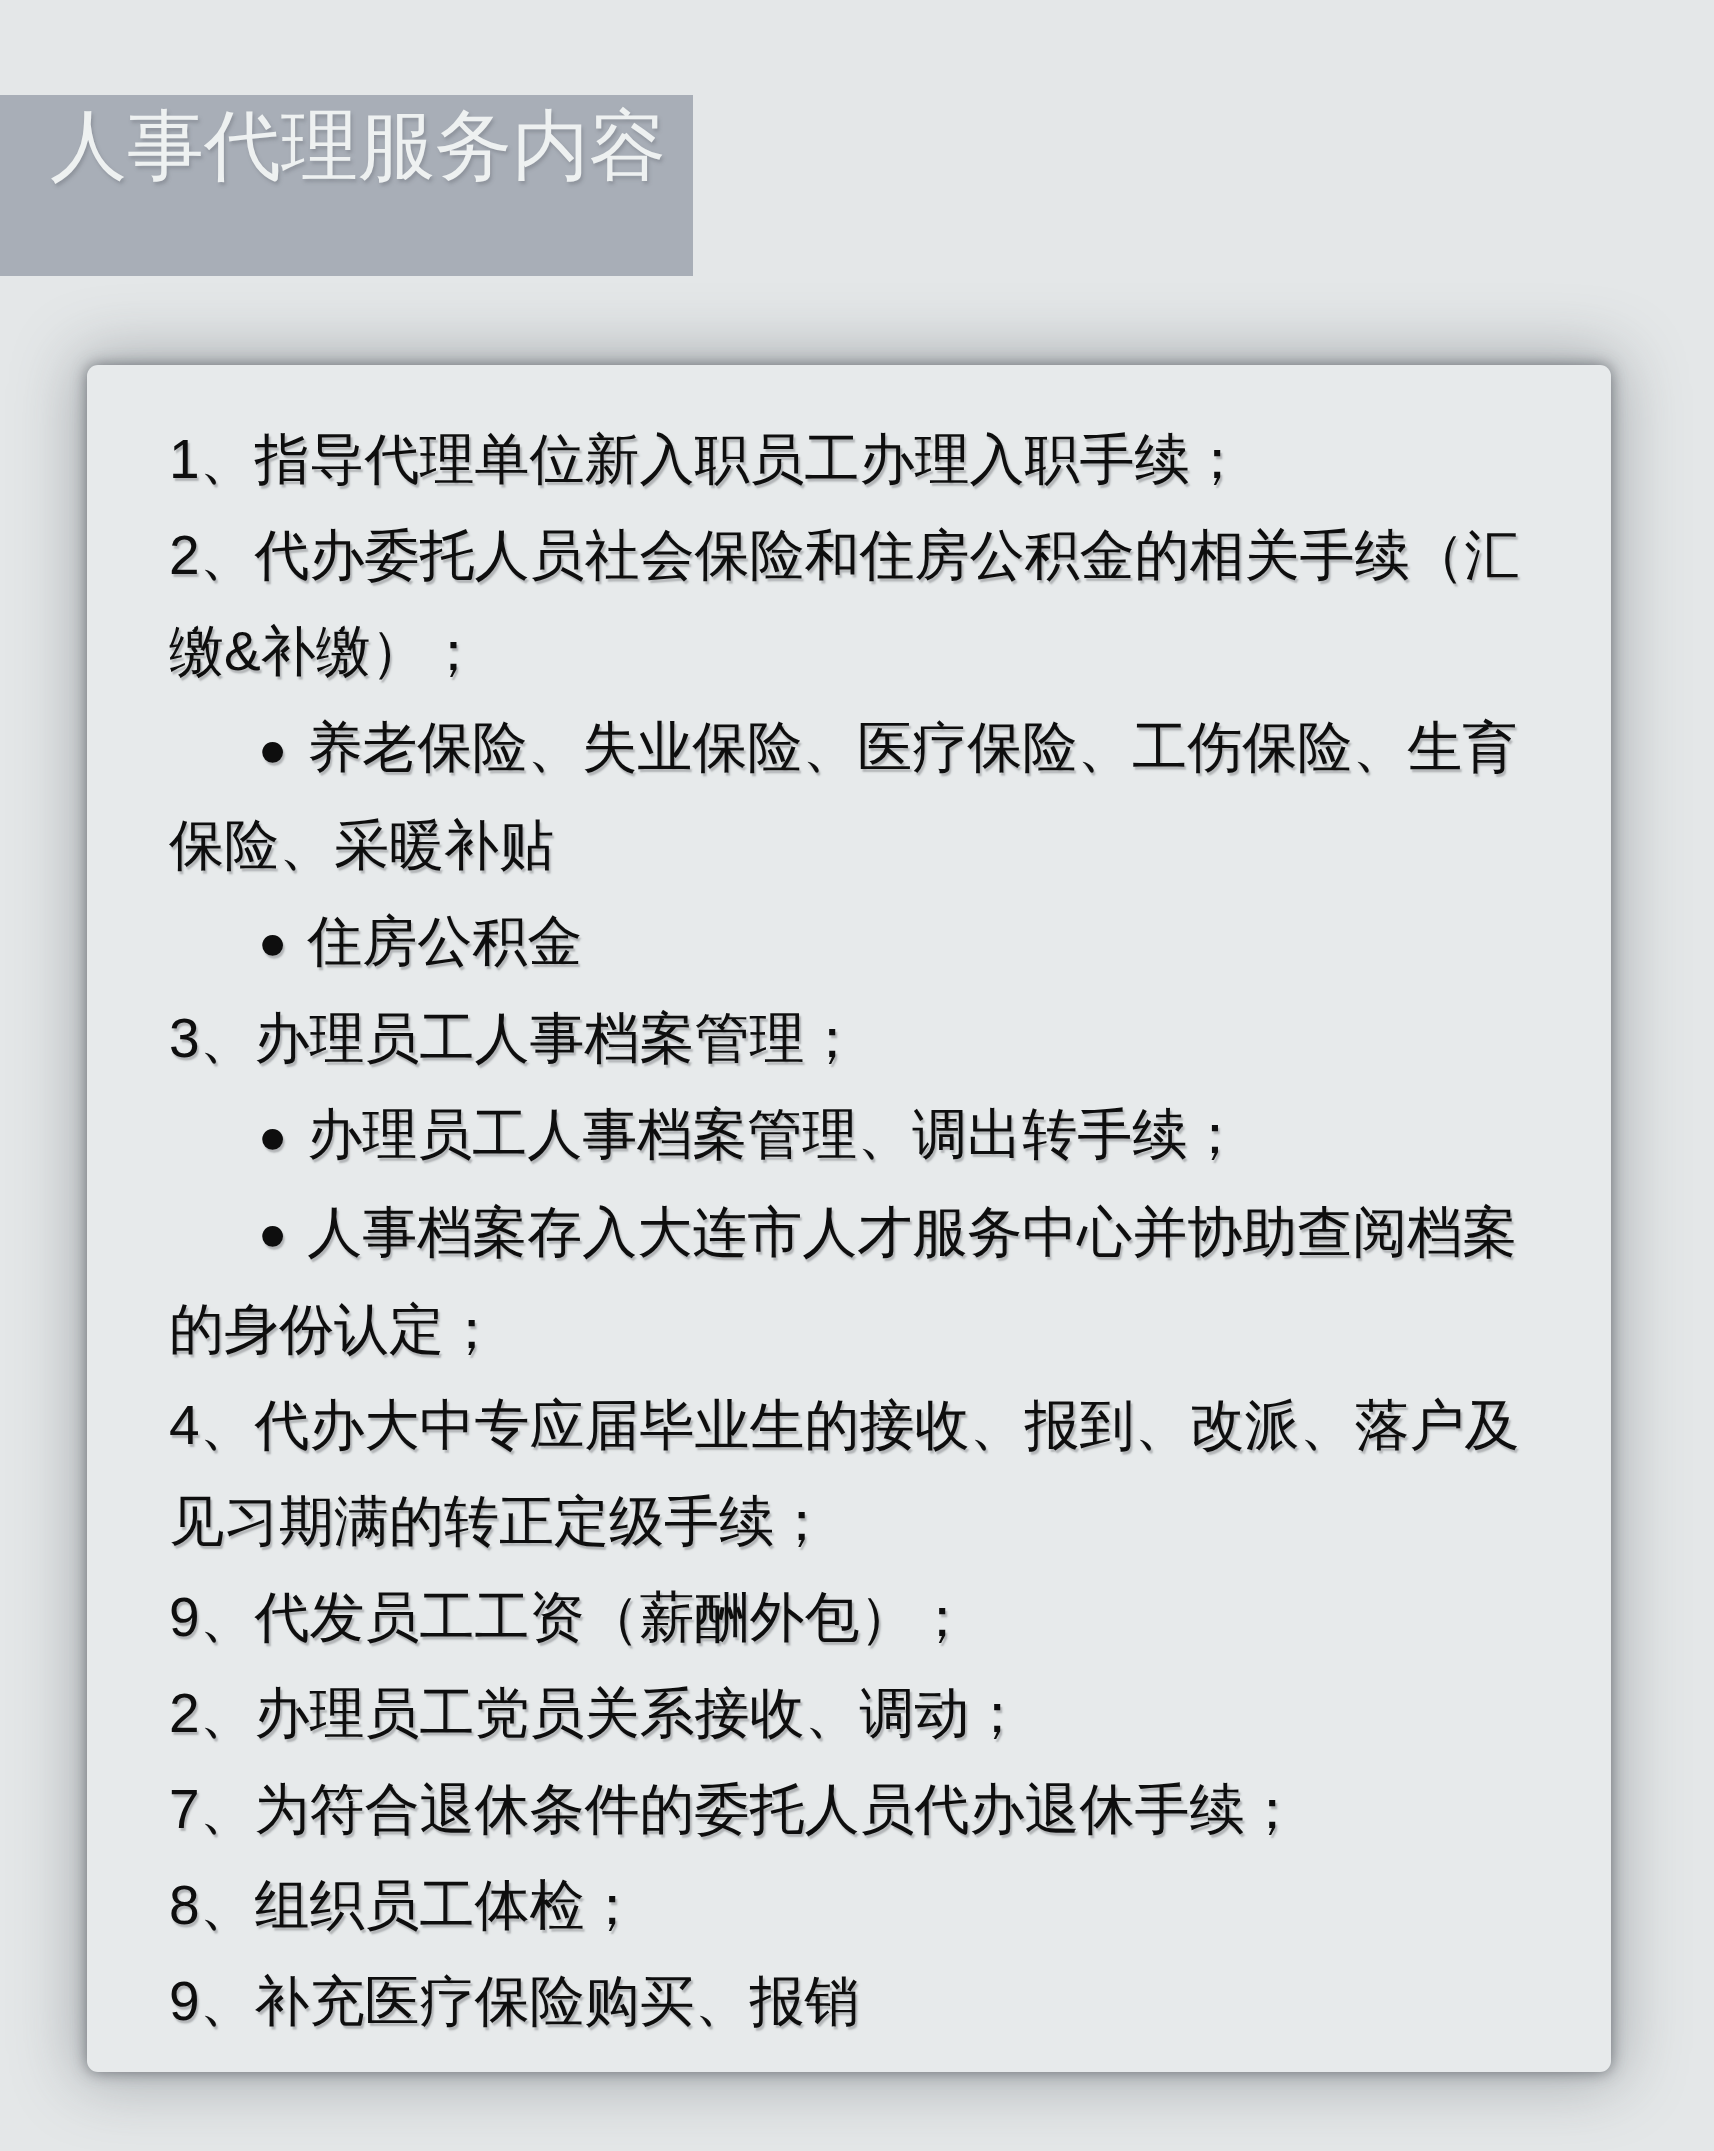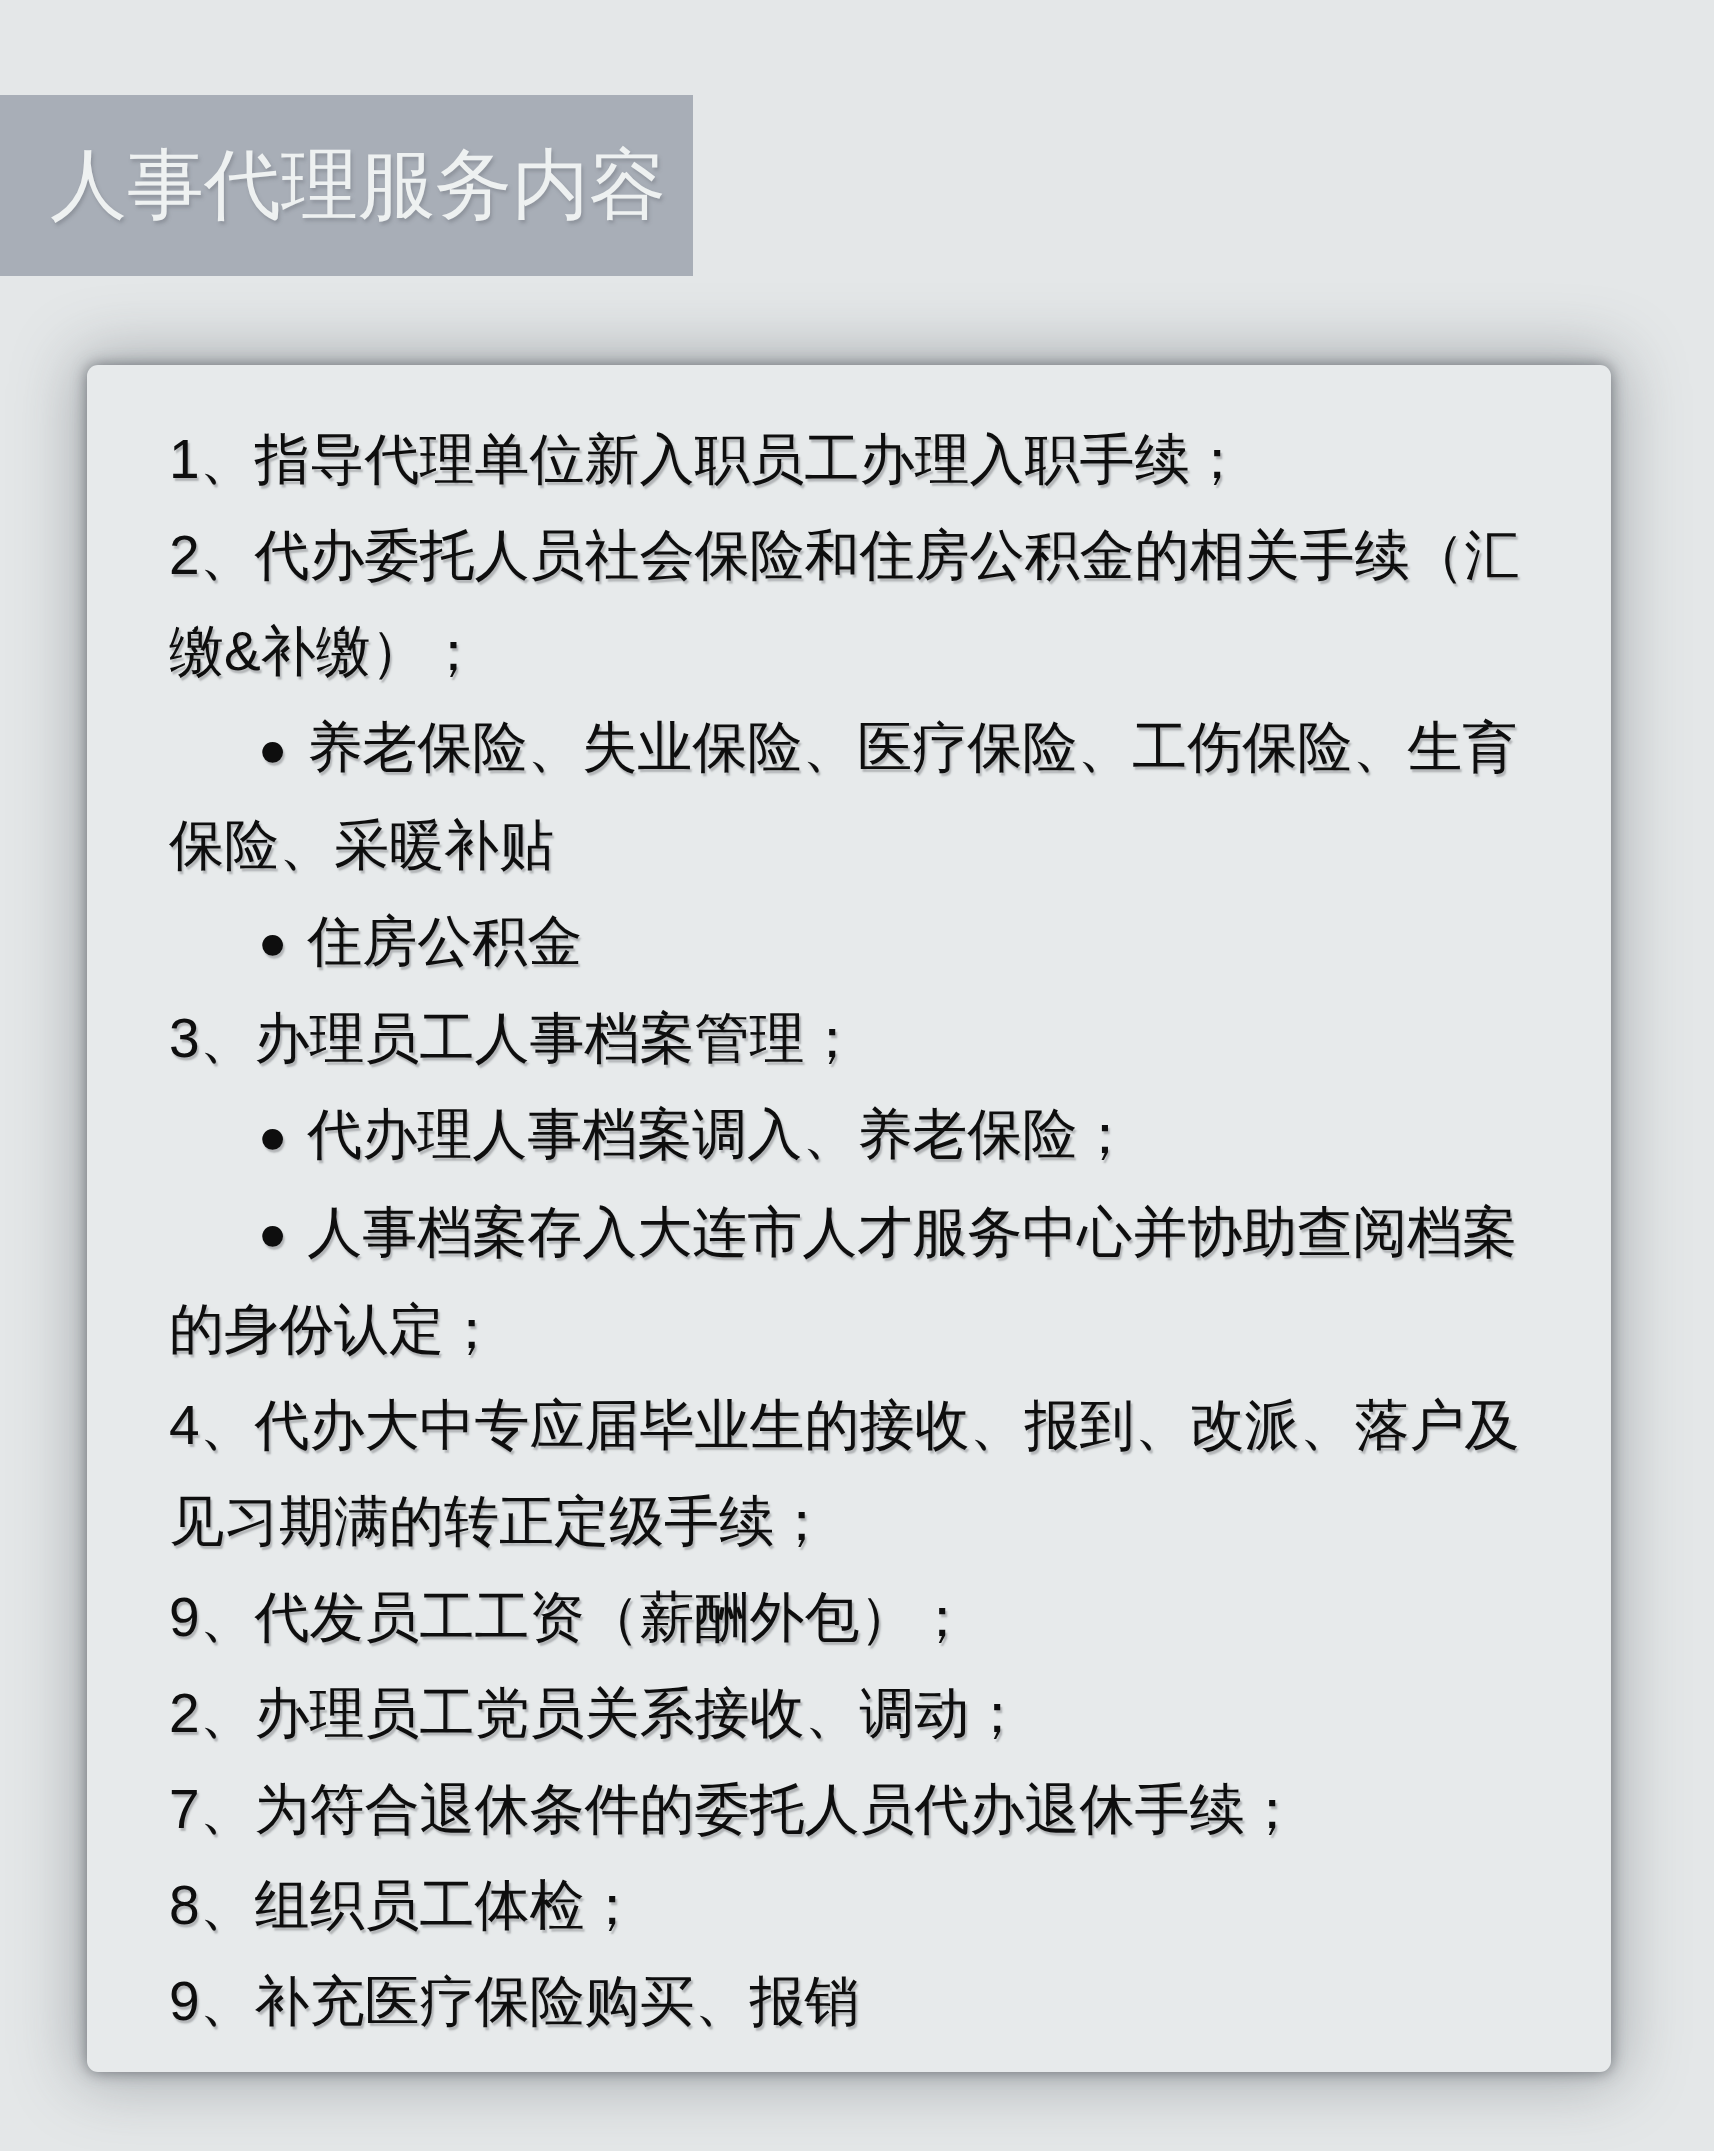--- a/index.html
+++ b/index.html
@@ -16,21 +16,21 @@
     font-family:"Liberation Sans","DejaVu Sans",sans-serif;
     overflow:hidden;
     position:relative;
   }
   .header-bar{
     position:absolute;
     left:0; top:95px;
     width:693px; height:181px;
     background:var(--header-bg);
     display:flex;
-    align-items:center;
+    align-items:flex-start;
   }
   .header-title{
     padding-left:50px;
     font-size:77px;
     color:var(--header-text);
     letter-spacing:0px;
     text-shadow:1.8px 2.7px 3.7px rgba(110,116,125,0.45);
     white-space:nowrap;
   }
   .card{
@@ -80,21 +80,21 @@
     <div class="line t-cont"><span class="txt">缴&amp;补缴）；</span></div>
 
     <div class="line t-bullet"><span class="bullet">●</span><span class="txt">养老保险、失业保险、医疗保险、工伤保险、生育</span></div>
 
     <div class="line t-cont"><span class="txt">保险、采暖补贴</span></div>
 
     <div class="line t-bullet"><span class="bullet">●</span><span class="txt">住房公积金</span></div>
 
     <div class="line t-item"><span class="txt">3、办理员工人事档案管理；</span></div>
 
-    <div class="line t-bullet"><span class="bullet">●</span><span class="txt">代办理人事档案调入、养老保险；</span></div>
+    <div class="line t-bullet"><span class="bullet">●</span><span class="txt">办理员工人事档案管理、调出转手续；</span></div>
 
     <div class="line t-bullet"><span class="bullet">●</span><span class="txt">人事档案存入大连市人才服务中心并协助查阅档案</span></div>
 
     <div class="line t-cont"><span class="txt">的身份认定；</span></div>
 
     <div class="line t-item"><span class="txt">4、代办大中专应届毕业生的接收、报到、改派、落户及</span></div>
 
     <div class="line t-cont"><span class="txt">见习期满的转正定级手续；</span></div>
 
     <div class="line t-item"><span class="txt">9、代发员工工资（薪酬外包）；</span></div>

